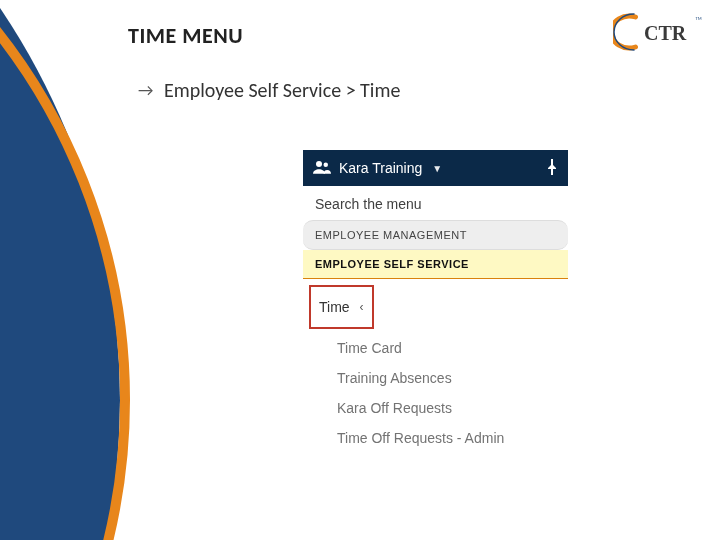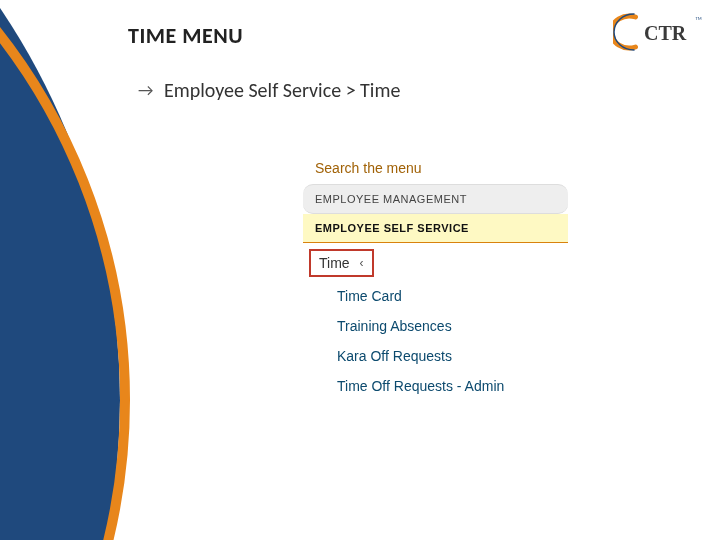--- a/index.html
+++ b/index.html
@@ -87,21 +87,21 @@
     align-items: center;
     padding: 0 10px;
     font-size: 14px;
     gap: 8px;
   }
   .user-bar .name { flex: 0 0 auto; }
   .user-bar .caret { font-size: 10px; opacity: 0.9; margin-left: 2px;}
   .user-bar .spacer { flex: 1; }
   .search-row {
     padding: 10px 12px 8px;
-    color: #a16207;
+    color: #404040;
     font-size: 14px;
   }
   .cat {
     font-size: 11px;
     letter-spacing: 0.5px;
     padding: 8px 12px;
   }
   .cat-em {
     background: #eee;
     color: #444;
@@ -111,30 +111,30 @@
   }
   .cat-ess {
     background: #fef9c3;
     color: #111;
     font-weight: 700;
     border-bottom: 1px solid #d9820d;
   }
   .time-highlight {
     border: 2px solid #c0392b;
     margin: 4px 6px 4px 6px;
-    padding: 4px 8px;
+    padding: 12px 8px;
     display: inline-flex;
     align-items: center;
     gap: 6px;
     font-size: 14px;
   }
   .sub-item {
     padding: 7px 12px 7px 34px;
     font-size: 14px;
-    color: #0c4a6e;
+    color: #737373;
   }
   .chev { color:#555; font-size:12px; margin-left:4px;}
 </style>
 </head>
 <body>
 
 <div class="slide">
   <div class="blue-shape"></div>
   <div class="orange-ring"></div>
 
@@ -147,20 +147,38 @@
     </div>
 
     <svg class="logo" viewBox="0 0 180 80">
       <path d="M45 10 A36 32 0 1 0 45 70" fill="none" stroke="#e8861b" stroke-width="10" stroke-linecap="round"></path>
       <path d="M42 4 A40 36 0 1 0 42 76" fill="none" stroke="#1f497d" stroke-width="3" stroke-linecap="round"></path>
       <text x="62" y="55" font-family="Georgia,serif" font-size="40" font-weight="700" fill="#3a3a3a">CTR</text>
       <text x="165" y="16" font-size="9" fill="#1f497d">TM</text>
     </svg>
 
     <div class="menu-panel">
+      <div class="user-bar">
+        <span>
+          <svg width="18" height="14" viewBox="0 0 24 18" fill="#fff">
+              <circle cx="8" cy="5" r="4"></circle>
+              <circle cx="17" cy="6" r="3"></circle>
+              <path d="M0 18c0-4 4-6 8-6s8 2 8 6z"></path>
+              <path d="M14 18c0-3 2-5 5-5s5 2 5 5z"></path>
+            </svg>
+        </span>
+        <span class="name">Kara Training</span>
+        <span class="caret">▼</span>
+        <span class="spacer"></span>
+        <span>
+          <svg width="12" height="16" viewBox="0 0 12 16" fill="#fff">
+              <path d="M5 0h2v6l3 3v1H7v6l-1 0-1 0v-6H2V9l3-3z"></path>
+            </svg>
+        </span>
+      </div>
 
       <div class="search-row">Search the menu</div>
 
       <div class="cat cat-em">EMPLOYEE MANAGEMENT</div>
       <div class="cat cat-ess">EMPLOYEE SELF SERVICE</div>
 
       <div style="padding-top:2px;">
         <span class="time-highlight">
           <span>Time</span>
           <span class="chev">‹</span>

